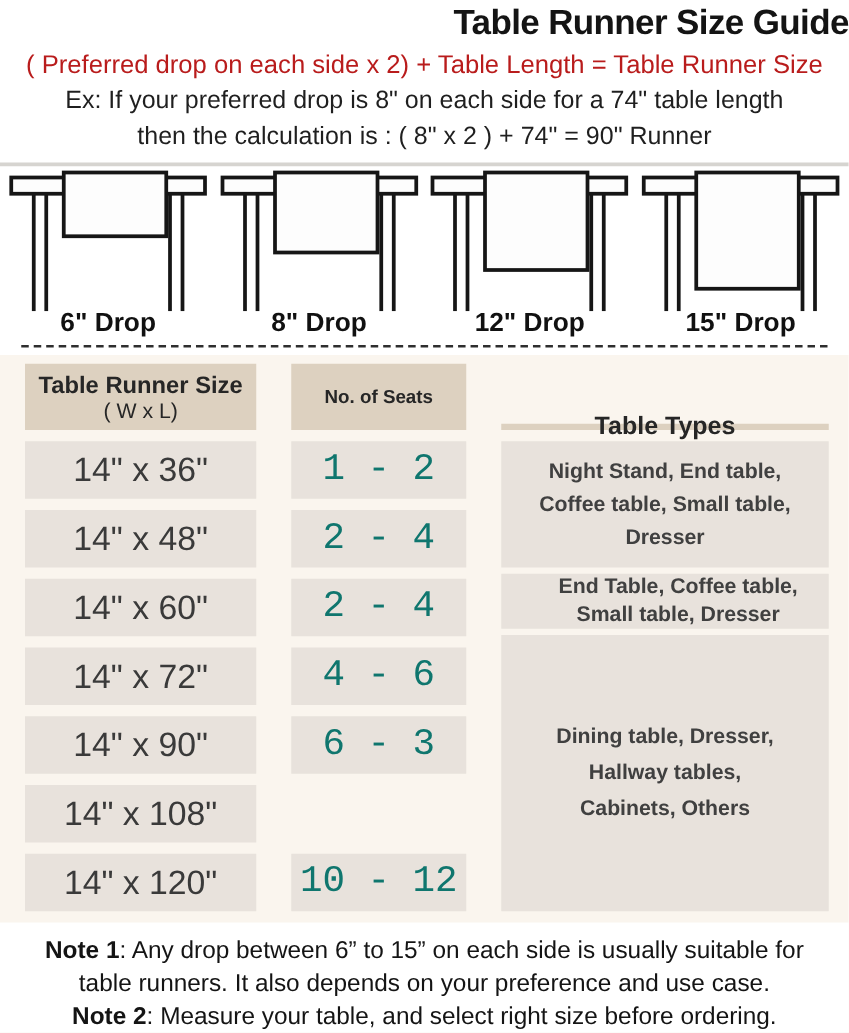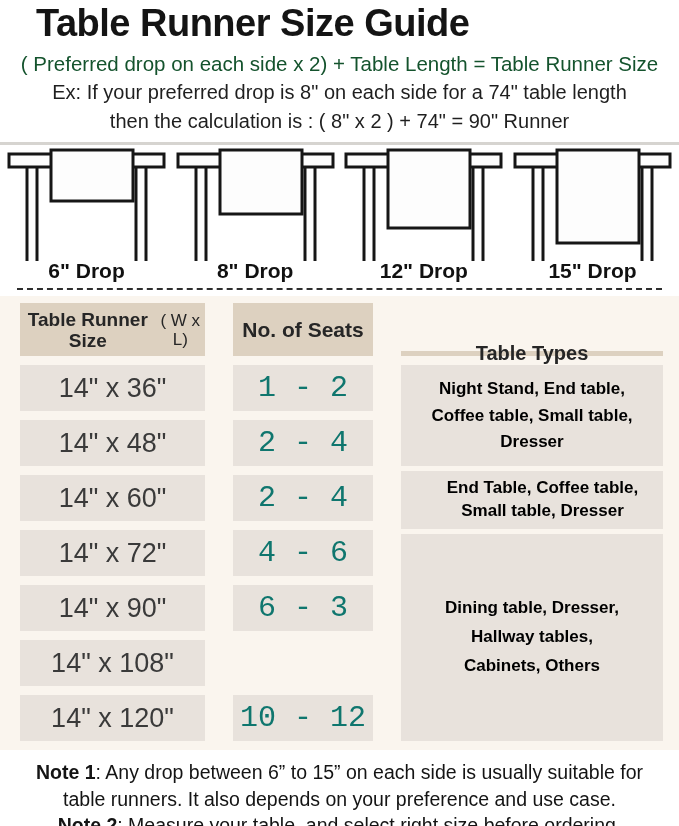--- a/index.html
+++ b/index.html
@@ -13,26 +13,26 @@
   html,body{margin:0;padding:0;background:#ffffff;}
   body{
     width:679px;height:826px;overflow:hidden;
     font-family:"Liberation Sans","DejaVu Sans",sans-serif;
     color:var(--ink);
   }
   .page{width:679px;height:826px;background:#fff;}
 
   
   .title{
-    margin:0;padding-top:1px;text-align:left;
-    font-size:38px;font-weight:800;letter-spacing:-0.5px;line-height:1.2;
+    margin:0;padding-top:1px;text-align:right;
+    font-size:28px;font-weight:800;letter-spacing:-0.5px;line-height:1.2;
     color:#141414;
     padding-left:36px;
   }
-  .formula{margin:3px 0 0;text-align:center;font-size:20.5px;line-height:1.35;color:#14532d;}
+  .formula{margin:3px 0 0;text-align:center;font-size:20.5px;line-height:1.35;color:#b91c1c;}
   .example{margin:2px 0 0;text-align:center;font-size:20px;line-height:1.35;color:#1f1f1f;}
 
   
   .illus-band{
     margin-top:7px;height:116px;background:#fff;
     border-top:3px solid var(--band-border);
     display:flex;justify-content:space-between;align-items:flex-start;
     padding:0 5px;
   }
   .illus{margin:0;width:163px;height:116px;}
@@ -59,37 +59,37 @@
     grid-template-rows:53px repeat(7,46px);
     column-gap:28px;row-gap:9px;
     padding:7px 16px 9px 20px;
     justify-content:start;
   }
   .cell{
     display:flex;align-items:center;justify-content:center;
     text-align:center;
   }
   .header-cell{background:var(--header-bg);font-weight:700;color:#262626;}
-  .hdr-col1{font-size:19px;line-height:1.12;grid-column:1;grid-row:1;}
+  .hdr-col1{flex-direction:column;font-size:19px;line-height:1.12;grid-column:1;grid-row:1;}
   .hdr-col1 .sub{font-weight:400;font-size:17px;}
-  .hdr-col2{font-size:21px;grid-column:2;grid-row:1;}
+  .hdr-col2{font-size:15px;grid-column:2;grid-row:1;}
   .hdr-col3{font-size:20px;grid-column:3;grid-row:1;margin-top:48px;}
   .size-cell{background:var(--cell-bg);font-size:27px;color:#3a3a3a;grid-column:1;}
   .seat-cell{background:var(--cell-bg);font-size:30px;color:#0f766e;grid-column:2;font-family:Liberation Mono, monospace;}
   .type-col{
     grid-column:3;grid-row:2 / span 7;
     display:flex;flex-direction:column;gap:5px;
   }
   .type-cell{
-    background:var(--cell-bg);font-size:17px;font-weight:700;color:#000000;
+    background:var(--cell-bg);font-size:17px;font-weight:700;color:#404040;
     display:flex;align-items:center;justify-content:center;text-align:center;
     padding:0 14px;
   }
   .type-a{height:101px;line-height:1.55;}
-  .type-b{height:58px;line-height:1.35;padding-left:35px;}
+  .type-b{height:44px;line-height:1.35;padding-left:35px;}
   .type-c{flex:1;line-height:1.7;padding:0 34px;}
 
   
   .notes{padding:9px 10px 0;text-align:center;font-size:19.5px;line-height:1.36;color:#141414;}
   .note{margin:0 auto;max-width:645px;text-align:center;}
   .note b{font-weight:700;}
 
   
   .tbl-line{stroke:#161616;stroke-width:3;fill:#fdfdfd;}
   .leg{stroke:#161616;stroke-width:3;}

